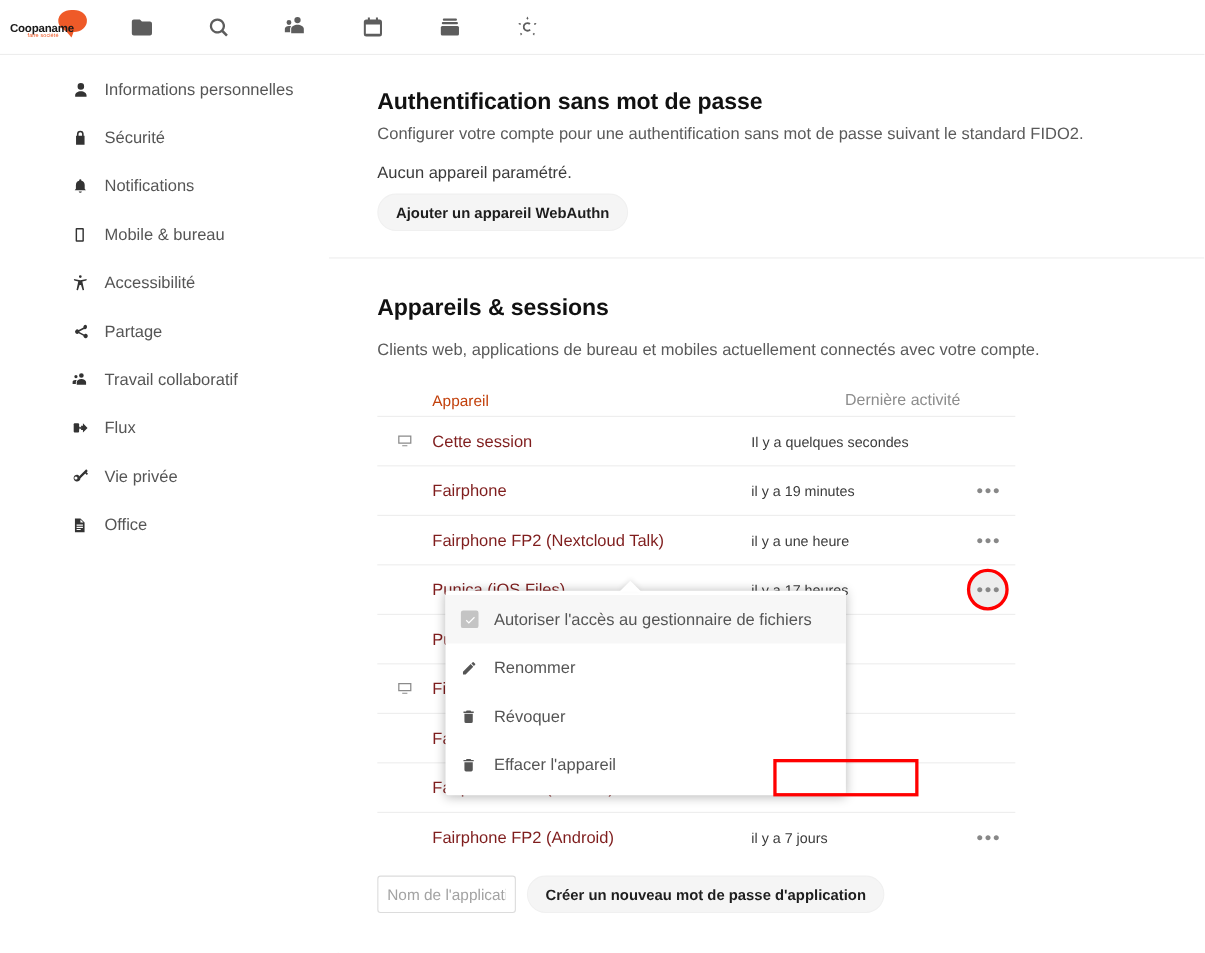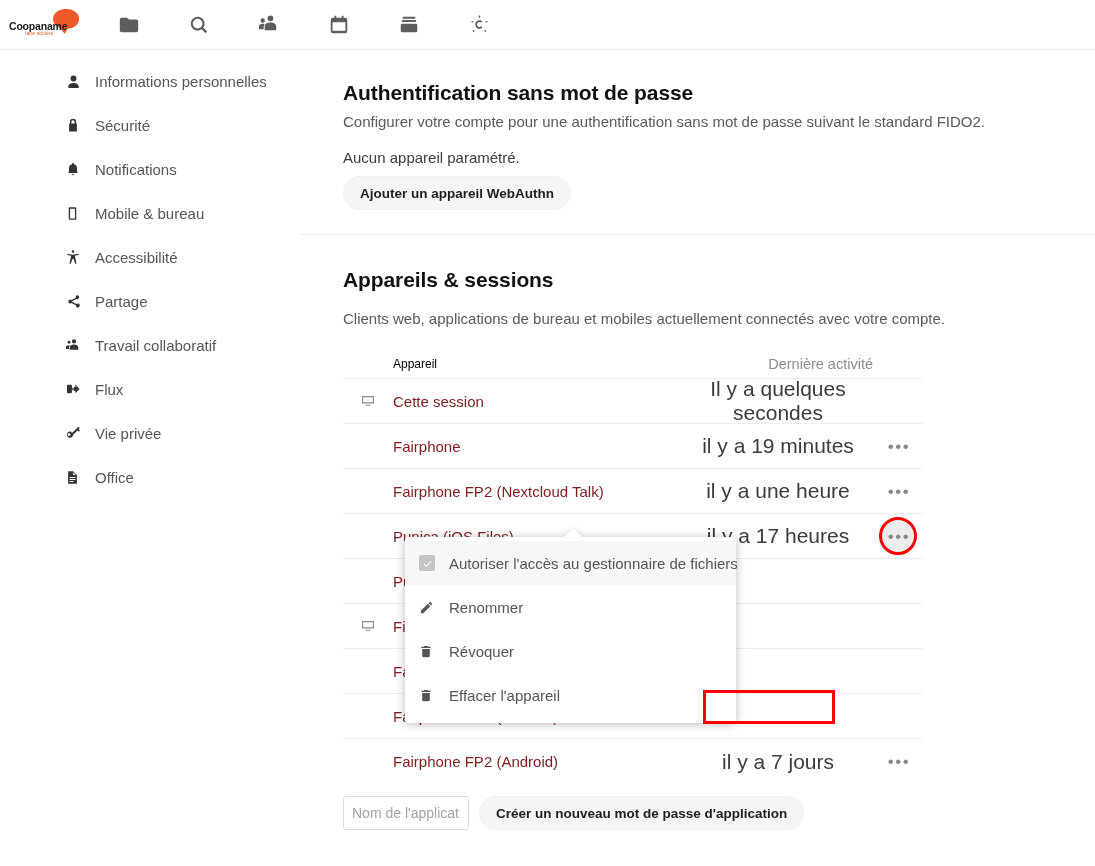--- a/index.html
+++ b/index.html
@@ -111,21 +111,21 @@
   #dev-table { margin-top: 22px; width: 580px; }
   .th-row {
     display: flex; align-items: center;
     height: 30px;
     border-bottom: 1px solid #ededed;
     font-size: 14.5px; color: #8d8d8d;
   }
   .col-icon { width: 50px; flex: 0 0 50px; display:flex; align-items:center; justify-content:center; }
   .col-icon svg { fill: #8a8a8a; }
   .col-name { flex: 1 1 auto; font-size: 15px; color: #7f1d1d; }
-  .col-act   { width: 190px; flex: 0 0 190px; text-align: center; font-size: 21px; color: #3b3b3b; }
+  .col-act   { width: 190px; flex: 0 0 190px; text-align: left; font-size: 13px; color: #3b3b3b; }
   .col-menu  { width: 50px; flex: 0 0 50px; display:flex; align-items:center; justify-content:center; }
   .tr {
     display: flex; align-items: center;
     height: 45px;
     border-bottom: 1px solid #ededed;
     position: relative;
   }
   .dots {
     width: 34px; height: 34px; border-radius: 50%;
     display: flex; align-items: center; justify-content: center;
@@ -152,21 +152,21 @@
     font-family: "Liberation Sans", sans-serif;
     background: #fff; outline: none;
   }
   #apppw input::placeholder { color: #a3a3a3; }
   #apppw .pill-btn { margin-left: 10px; }
 
   
   #menu {
     position: absolute;
     left: 405px; top: 537px;
-    width: 331px;
+    width: 364px;
     background: #ffffff;
     border-radius: 3px;
     box-shadow: 0 1px 10px rgba(0,0,0,0.28);
     padding: 4px 0 6px 0;
     z-index: 40;
   }
   #menu .arrow {
     position: absolute; top: -9px; left: 158px;
     width: 0; height: 0;
     border-left: 10px solid transparent;
@@ -358,21 +358,21 @@
   <div class="sec-divider"></div>
 
   <div class="section" style="padding-top:33px;">
     <h2 class="sec-title">Appareils &amp; sessions</h2>
     <p class="sec-desc" style="margin-top:18px;">Clients web, applications de bureau et mobiles actuellement connectés avec votre compte.</p>
 
     <div id="dev-table">
 
       <div class="th-row">
         <div class="col-icon"></div>
-        <div class="col-name" style="color:#000000;font-size:12px;">Appareil</div>
+        <div class="col-name" style="color:#c2410c;font-size:14px;">Appareil</div>
         <div class="col-act" style="color:#8d8d8d;font-size:14.5px;text-align:right;">Dernière activité</div>
         <div class="col-menu"></div>
       </div>
 
       <div class="tr">
         <div class="col-icon">
           <svg width="16" height="16" viewBox="0 0 24 24">
               <path d="M3 4.5h18v11.2H3V4.5zm1.7 1.7v7.8h14.6V6.2H4.7zM8.5 17.5h7v1.6h-7v-1.6z"></path>
             </svg>
         </div>

